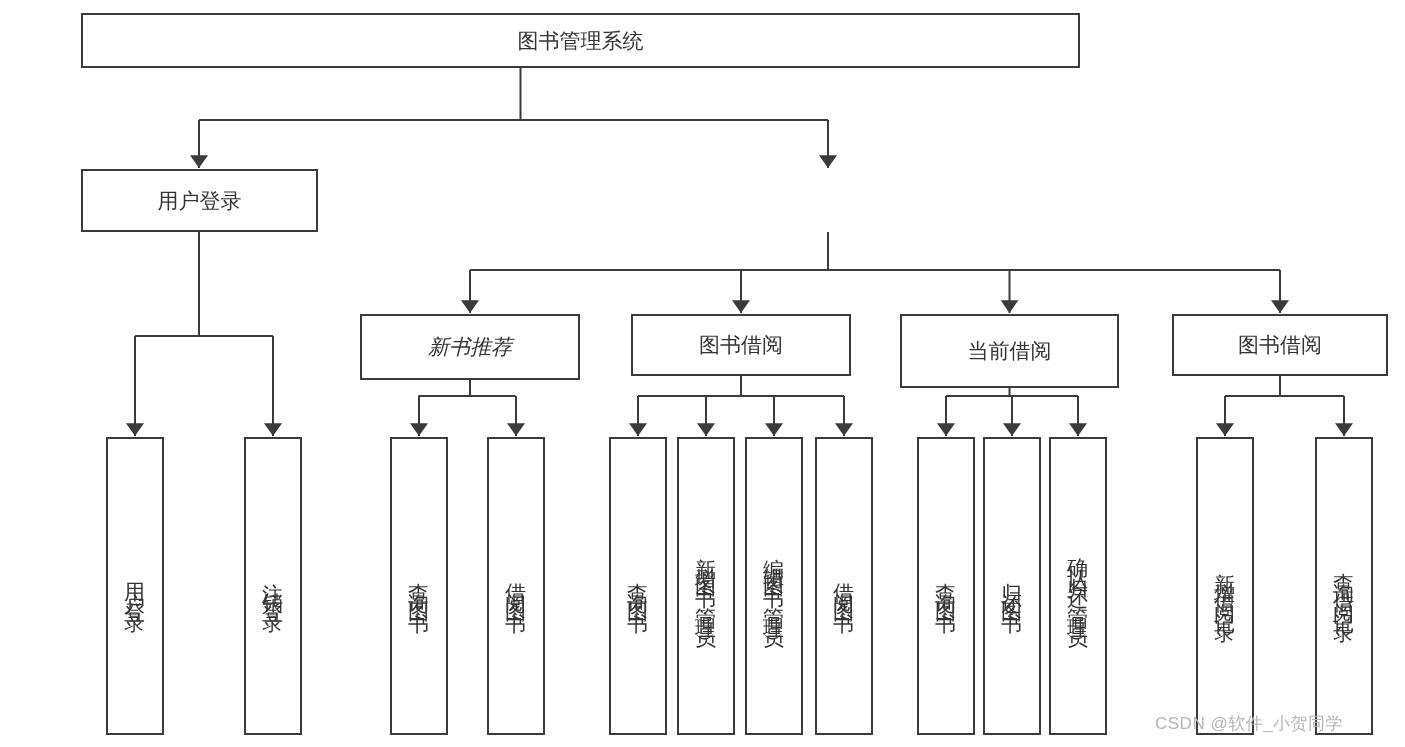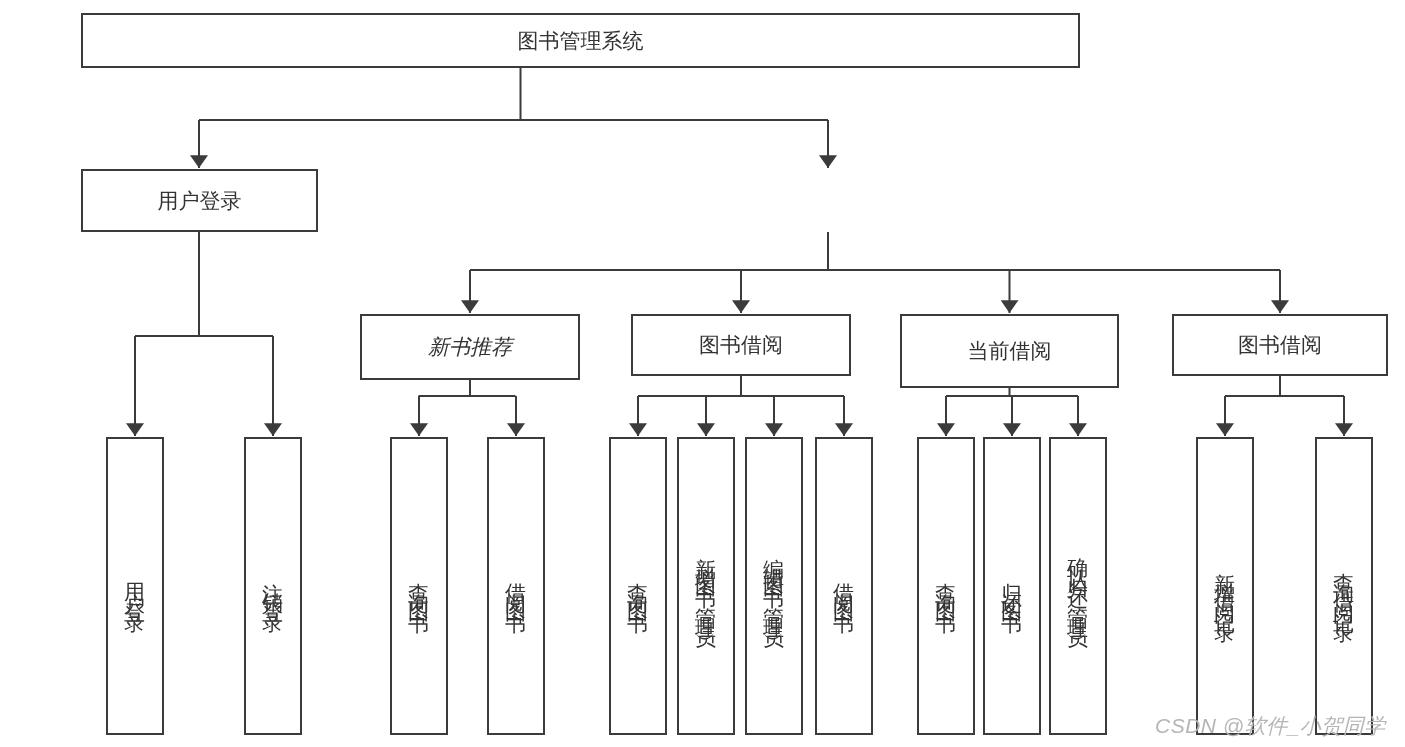--- a/index.html
+++ b/index.html
@@ -47,26 +47,25 @@
     writing-mode: vertical-rl;
     text-orientation: mixed;
     letter-spacing: 10px;
     line-height: 1;
     white-space: nowrap;
   }
   .watermark {
     position: absolute;
     left: 1155px;
     top: 712px;
-    font-size: 21px;
+    font-size: 17px;
     color: var(--watermark-color);
     letter-spacing: 0.5px;
     z-index: 5;
     white-space: nowrap;
-    font-style: italic;
   }
 </style>
 </head>
 <body>
 
 <div class="canvas">
 
   <svg class="connectors" viewBox="0 0 1405 747" xmlns="http://www.w3.org/2000/svg">
     <defs>
       <marker id="ah" viewBox="0 0 10 14" refX="10" refY="7" markerWidth="6.5" markerHeight="9" orient="auto">

